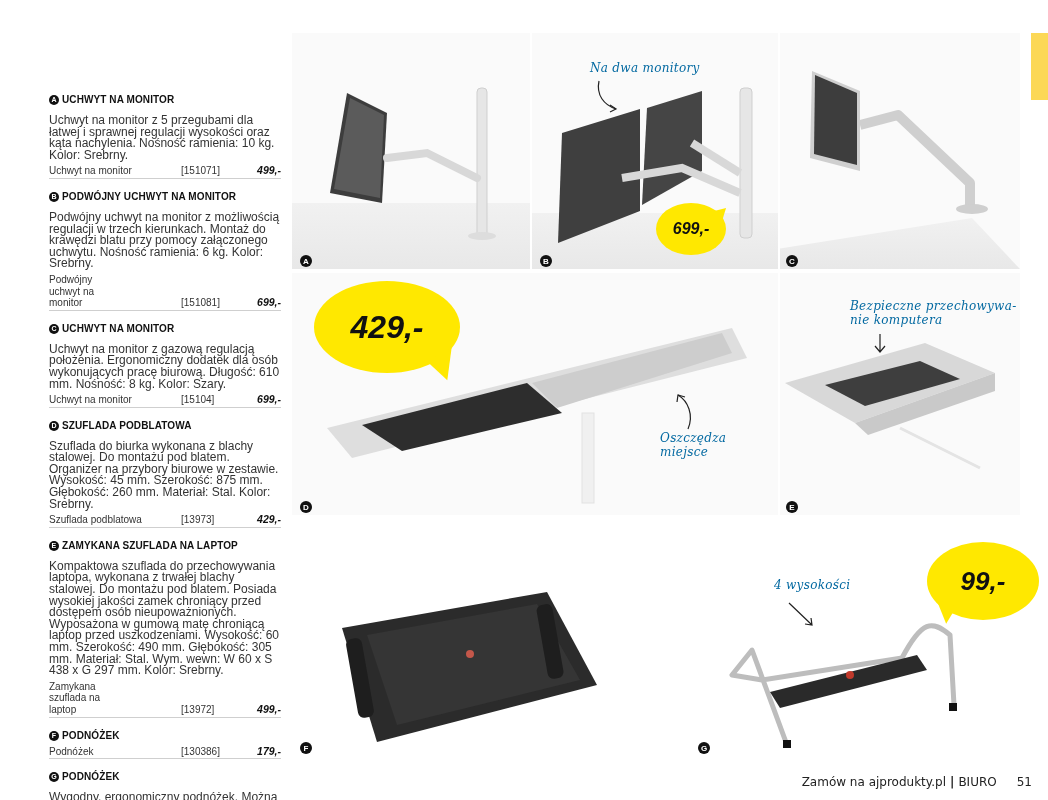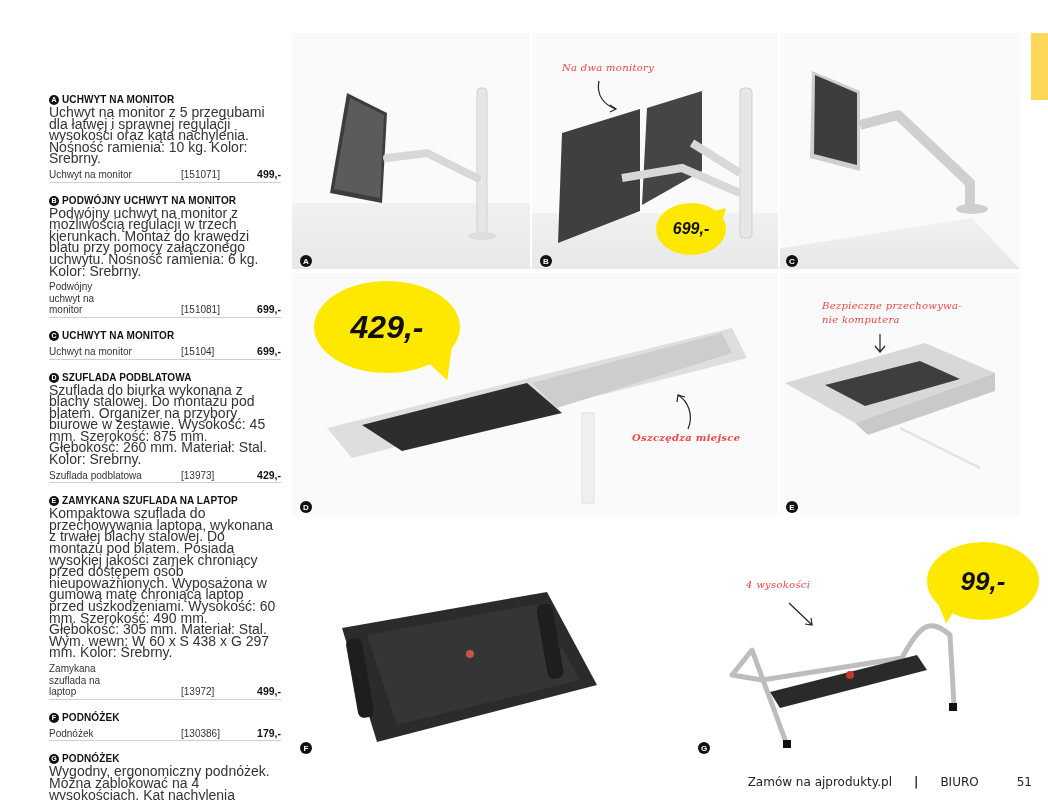--- a/index.html
+++ b/index.html
@@ -4,36 +4,36 @@
 <style>
   * { box-sizing: border-box; margin: 0; padding: 0; }
   html, body { width: 1048px; height: 800px; background: #ffffff; overflow: hidden; }
   body { position: relative; font-family: "Liberation Sans", sans-serif; color: #1a1a1a; }
 
   
   .col { position: absolute; left: 49px; top: 94px; width: 232px; }
   .item { margin-bottom: 12px; }
   .item-title { display: flex; align-items: center; font-weight: bold; font-size: 10px; letter-spacing: 0.1px; color: #111; line-height: 12px; }
   .badge { display: inline-flex; align-items: center; justify-content: center; width: 10px; height: 10px; border-radius: 50%; background: #111; color: #fff; font-size: 7px; font-weight: bold; margin-right: 3px; flex-shrink: 0; }
-  .item-desc { font-size: 14px; line-height: 11.6px; color: #333; margin-top: 1px; }
+  .item-desc { font-size: 12px; line-height: 11.6px; color: #333; margin-top: 9px; }
   .row { display: flex; align-items: flex-end; font-size: 10px; line-height: 11.6px; color: #333; border-bottom: 1px solid #cfcfcf; padding-bottom: 1px; margin-top: 4px; }
   .row .name { flex: 1; }
   .row .sku { width: 56px; }
-  .row .price { width: 44px; text-align: right; font-weight: bold; color: #111; font-size: 10.5px; }
+  .row .price { width: 44px; text-align: right; font-weight: bold; font-style: italic; color: #111; font-size: 10.5px; }
 
   
   .panel { position: absolute; overflow: hidden; background: #fafafa; }
   .panel .letter { position: absolute; width: 12px; height: 12px; border-radius: 50%; background: #111; color: #fff; font-size: 8px; font-weight: bold; display: flex; align-items: center; justify-content: center; }
   .floor { position: absolute; background: linear-gradient(180deg, #f1f1f1, #e8e8e8); }
-  .note { position: absolute; font-family: "DejaVu Serif", serif; font-style: italic; font-size: 10px; color: #ef4444; letter-spacing: 0.3px; line-height: 14px; }
+  .note { position: absolute; font-family: "DejaVu Serif", serif; font-style: italic; font-size: 12px; color: #0369a1; letter-spacing: 0.3px; line-height: 14px; margin-left: 28px; }
   .bubble { position: absolute; background: #ffe800; border-radius: 50%; display: flex; align-items: center; justify-content: center; font-weight: bold; font-style: italic; color: #111; }
 
   .tab { position: absolute; left: 1031px; top: 33px; width: 17px; height: 67px; background: #fcd856; }
 
-  .footer { position: absolute; right: 16px; top: 775px; font-size: 12px; color: #222; display: flex; gap: 22px; align-items: flex-start; font-family: "DejaVu Sans", sans-serif; }
+  .footer { position: absolute; right: 16px; top: 775px; font-size: 12px; color: #222; display: flex; gap: 4px; align-items: flex-start; font-family: "DejaVu Sans", sans-serif; }
   .footer .sep { font-weight: bold; }
   .footer .section { font-weight: normal; }
   .footer .page { margin-left: 16px; }
 </style>
 </head>
 <body>
 
 <div class="col">
 
   <div class="item">
@@ -60,20 +60,21 @@
       <span class="sku">[151081]</span>
       <span class="price">699,-</span>
     </div>
   </div>
 
   <div class="item">
     <div class="item-title">
         <span class="badge">C</span>
         <span>UCHWYT NA MONITOR</span>
       </div>
+    <div class="item-desc">Uchwyt na monitor z gazową regulacją położenia. Ergonomiczny dodatek dla osób wykonujących pracę biurową. Długość: 610 mm. Nośność: 8 kg. Kolor: Szary.</div>
     <div class="row">
       <span class="name">Uchwyt na monitor</span>
       <span class="sku">[15104]</span>
       <span class="price">699,-</span>
     </div>
   </div>
 
   <div class="item">
     <div class="item-title">
         <span class="badge">D</span>
@@ -176,21 +177,21 @@
     <rect x="290" y="140" width="12" height="90" fill="#f0f0f0" stroke="#e2e2e2"></rect>
   </svg>
   <div class="bubble" style="left:22px; top:8px; width:146px; height:92px; font-size:32px;">
     <span>429,-</span>
   </div>
   <div style="position:absolute; left:140px; top:80px; width:0; height:0; border-left:8px solid transparent; border-right:20px solid transparent; border-top:26px solid #ffe800; transform:rotate(-30deg);"></div>
   <svg width="30" height="40" style="position:absolute;left:380px;top:118px">
     <path d="M16,38 C22,24 16,10 6,4" stroke="#222" stroke-width="1.2" fill="none"></path>
     <path d="M5,11 L6,4 L13,6" stroke="#222" stroke-width="1.2" fill="none"></path>
   </svg>
-  <div class="note" style="left:340px; top:158px;font-weight:bold;">Oszczędza miejsce</div>
+  <div class="note" style="left:340px; top:158px;">Oszczędza miejsce</div>
   <div class="letter" style="left:8px; top:228px;">D</div>
 </div>
 
 <div class="panel" style="left:780px; top:273px; width:240px; height:242px;">
   <div class="note" style="left:42px; top:26px; white-space:pre-line;">Bezpieczne przechowywa-
 nie komputera</div>
   <svg width="16" height="22" style="position:absolute;left:92px;top:60px">
     <path d="M8,1 L8,18 M3,13 L8,19 L13,13" stroke="#222" stroke-width="1.2" fill="none"></path>
   </svg>
   <svg width="240" height="242" style="position:absolute;left:0;top:0">

